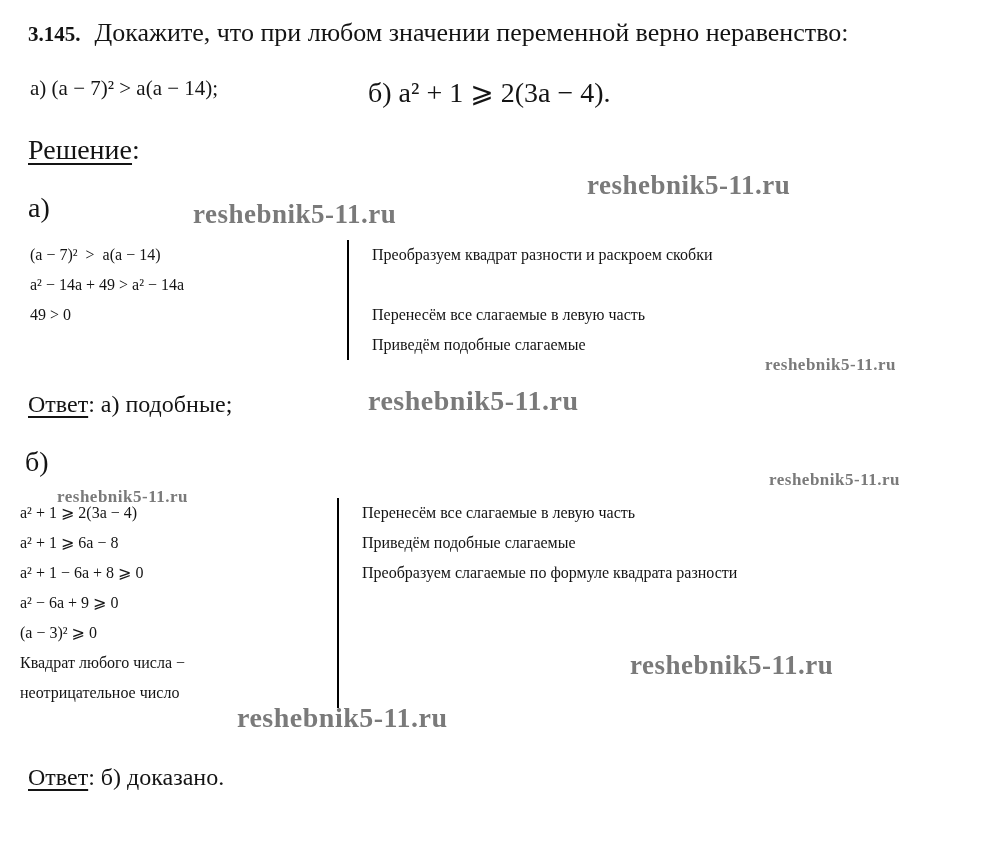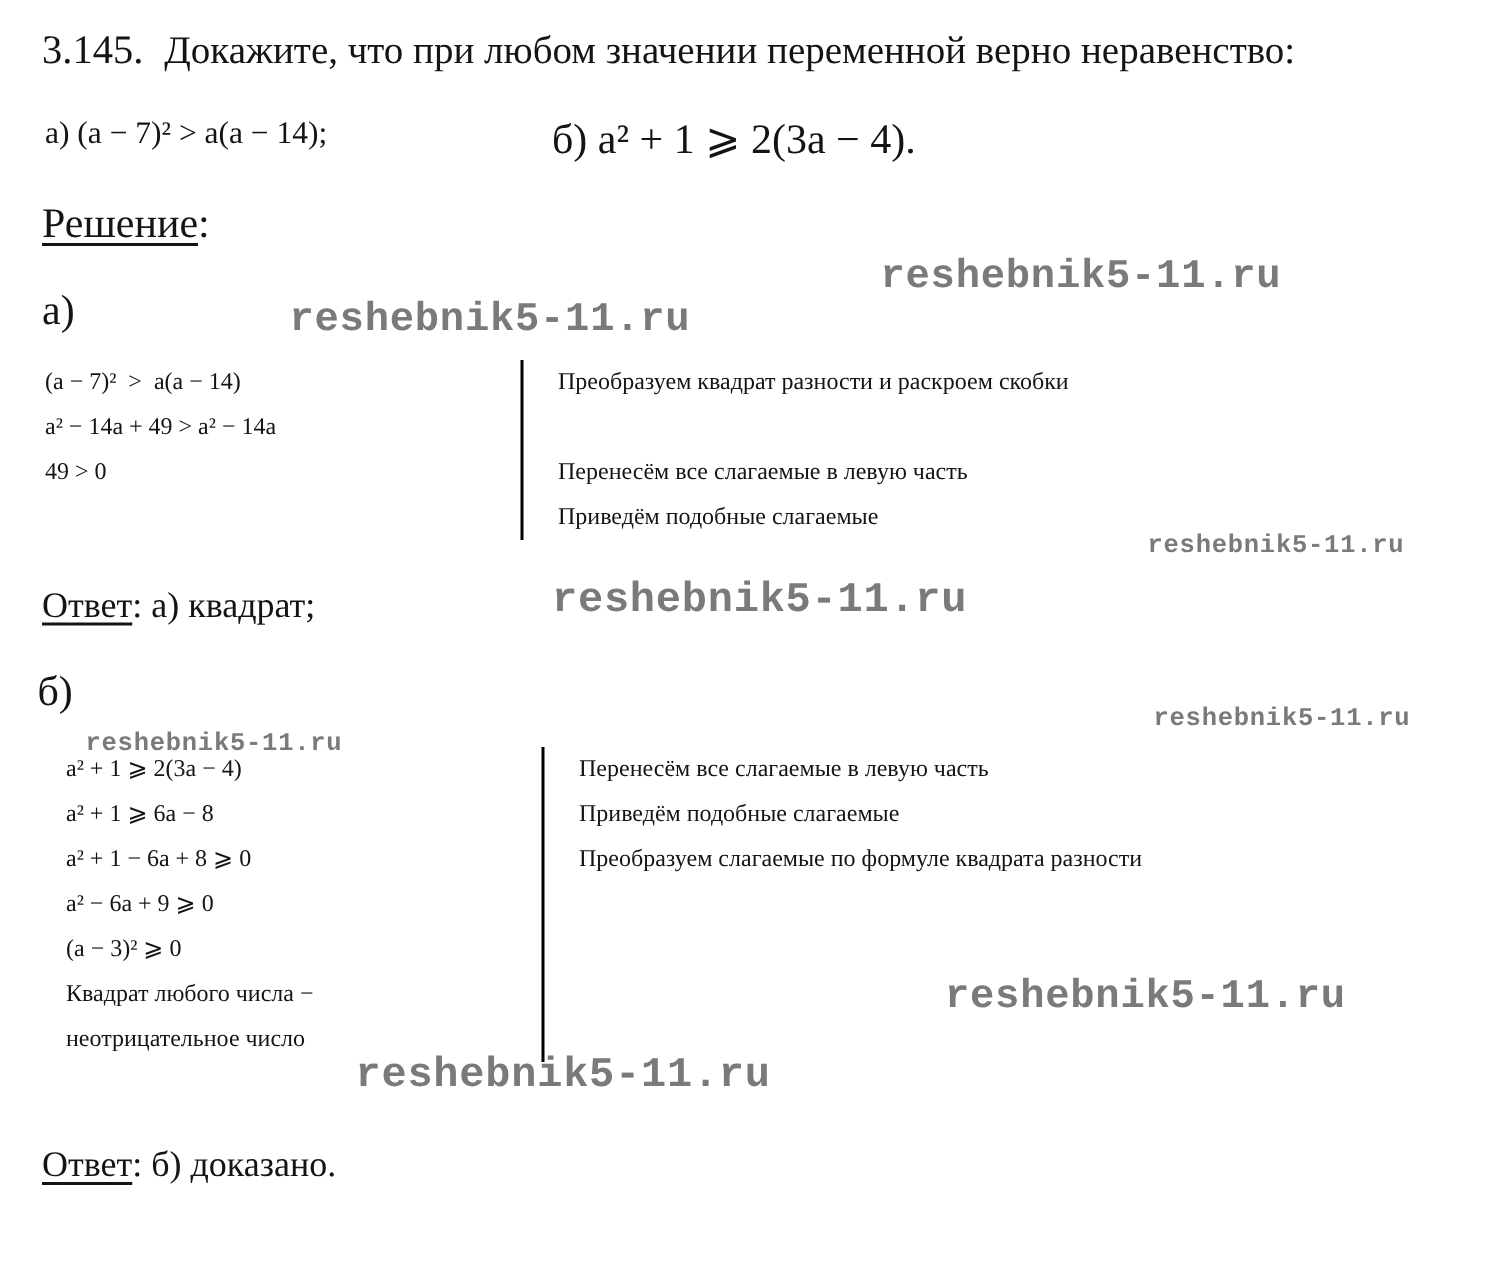--- a/index.html
+++ b/index.html
@@ -17,23 +17,23 @@
     overflow: hidden;
   }
   .abs { position: absolute; }
 
   .title-line {
     left: 28px; top: 18px;
     font-size: 26px;
     white-space: pre;
   }
   .problem-number {
-    font-weight: 400;
+    font-weight: 700;
     margin-right: 14px;
-    font-size: 27px;
+    font-size: 21px;
   }
   .problems { left: 0; top: 76px; width: 100%; height: 34px; }
   .prob-a { position: absolute; left: 30px; font-size: 21px; white-space: pre; }
   .prob-b { position: absolute; left: 368px; font-size: 28px; white-space: pre; }
 
   .section-label { font-size: 28px; }
   .u { text-decoration: underline; text-underline-offset: 4px; }
 
   .sol-table {
     display: flex;
@@ -46,21 +46,21 @@
   .row {
     height: 30px;
     line-height: 30px;
     white-space: pre;
   }
 
   .answer-line { font-size: 24px; white-space: pre; }
 
   .wm {
     position: absolute;
-    font-family: Liberation Mono, monospace;
+    font-family: Liberation Serif, serif;
     font-weight: 700;
     color: #6f6f6f;
     letter-spacing: 0.5px;
     white-space: pre;
     opacity: 0.92;
   }
   .wm-1 { left: 193px; top: 199px; font-size: 27px; }
   .wm-2 { left: 587px; top: 170px; font-size: 27px; }
   .wm-3 { left: 765px; top: 355px; font-size: 17px; }
   .wm-4 { left: 368px; top: 385px; font-size: 28px; }
@@ -93,25 +93,25 @@
     </div>
     <div class="divider"></div>
     <div class="col-note">
       <div class="row">Преобразуем квадрат разности и раскроем скобки</div>
       <div class="row"></div>
       <div class="row">Перенесём все слагаемые в левую часть</div>
       <div class="row">Приведём подобные слагаемые</div>
     </div>
   </div>
 
-  <div class="abs answer-line" style="left:28px; top:391px;"><span class="u">Ответ</span><span>: а) квадрат;</span></div>
+  <div class="abs answer-line" style="left:28px; top:391px;"><span class="u">Ответ</span><span>: а) подобные;</span></div>
 
   <div class="abs section-label" style="left:25px; top:446px;">б)</div>
 
-  <div class="abs sol-table" style="left:44px; top:498px;">
+  <div class="abs sol-table" style="left:20px; top:498px;">
     <div class="col-eq">
       <div class="row">a² + 1 ⩾ 2(3a − 4)</div>
       <div class="row">a² + 1 ⩾ 6a − 8</div>
       <div class="row">a² + 1 − 6a + 8 ⩾ 0</div>
       <div class="row">a² − 6a + 9 ⩾ 0</div>
       <div class="row">(a − 3)² ⩾ 0</div>
       <div class="row">Квадрат любого числа −</div>
       <div class="row">неотрицательное число</div>
     </div>
     <div class="divider"></div>

